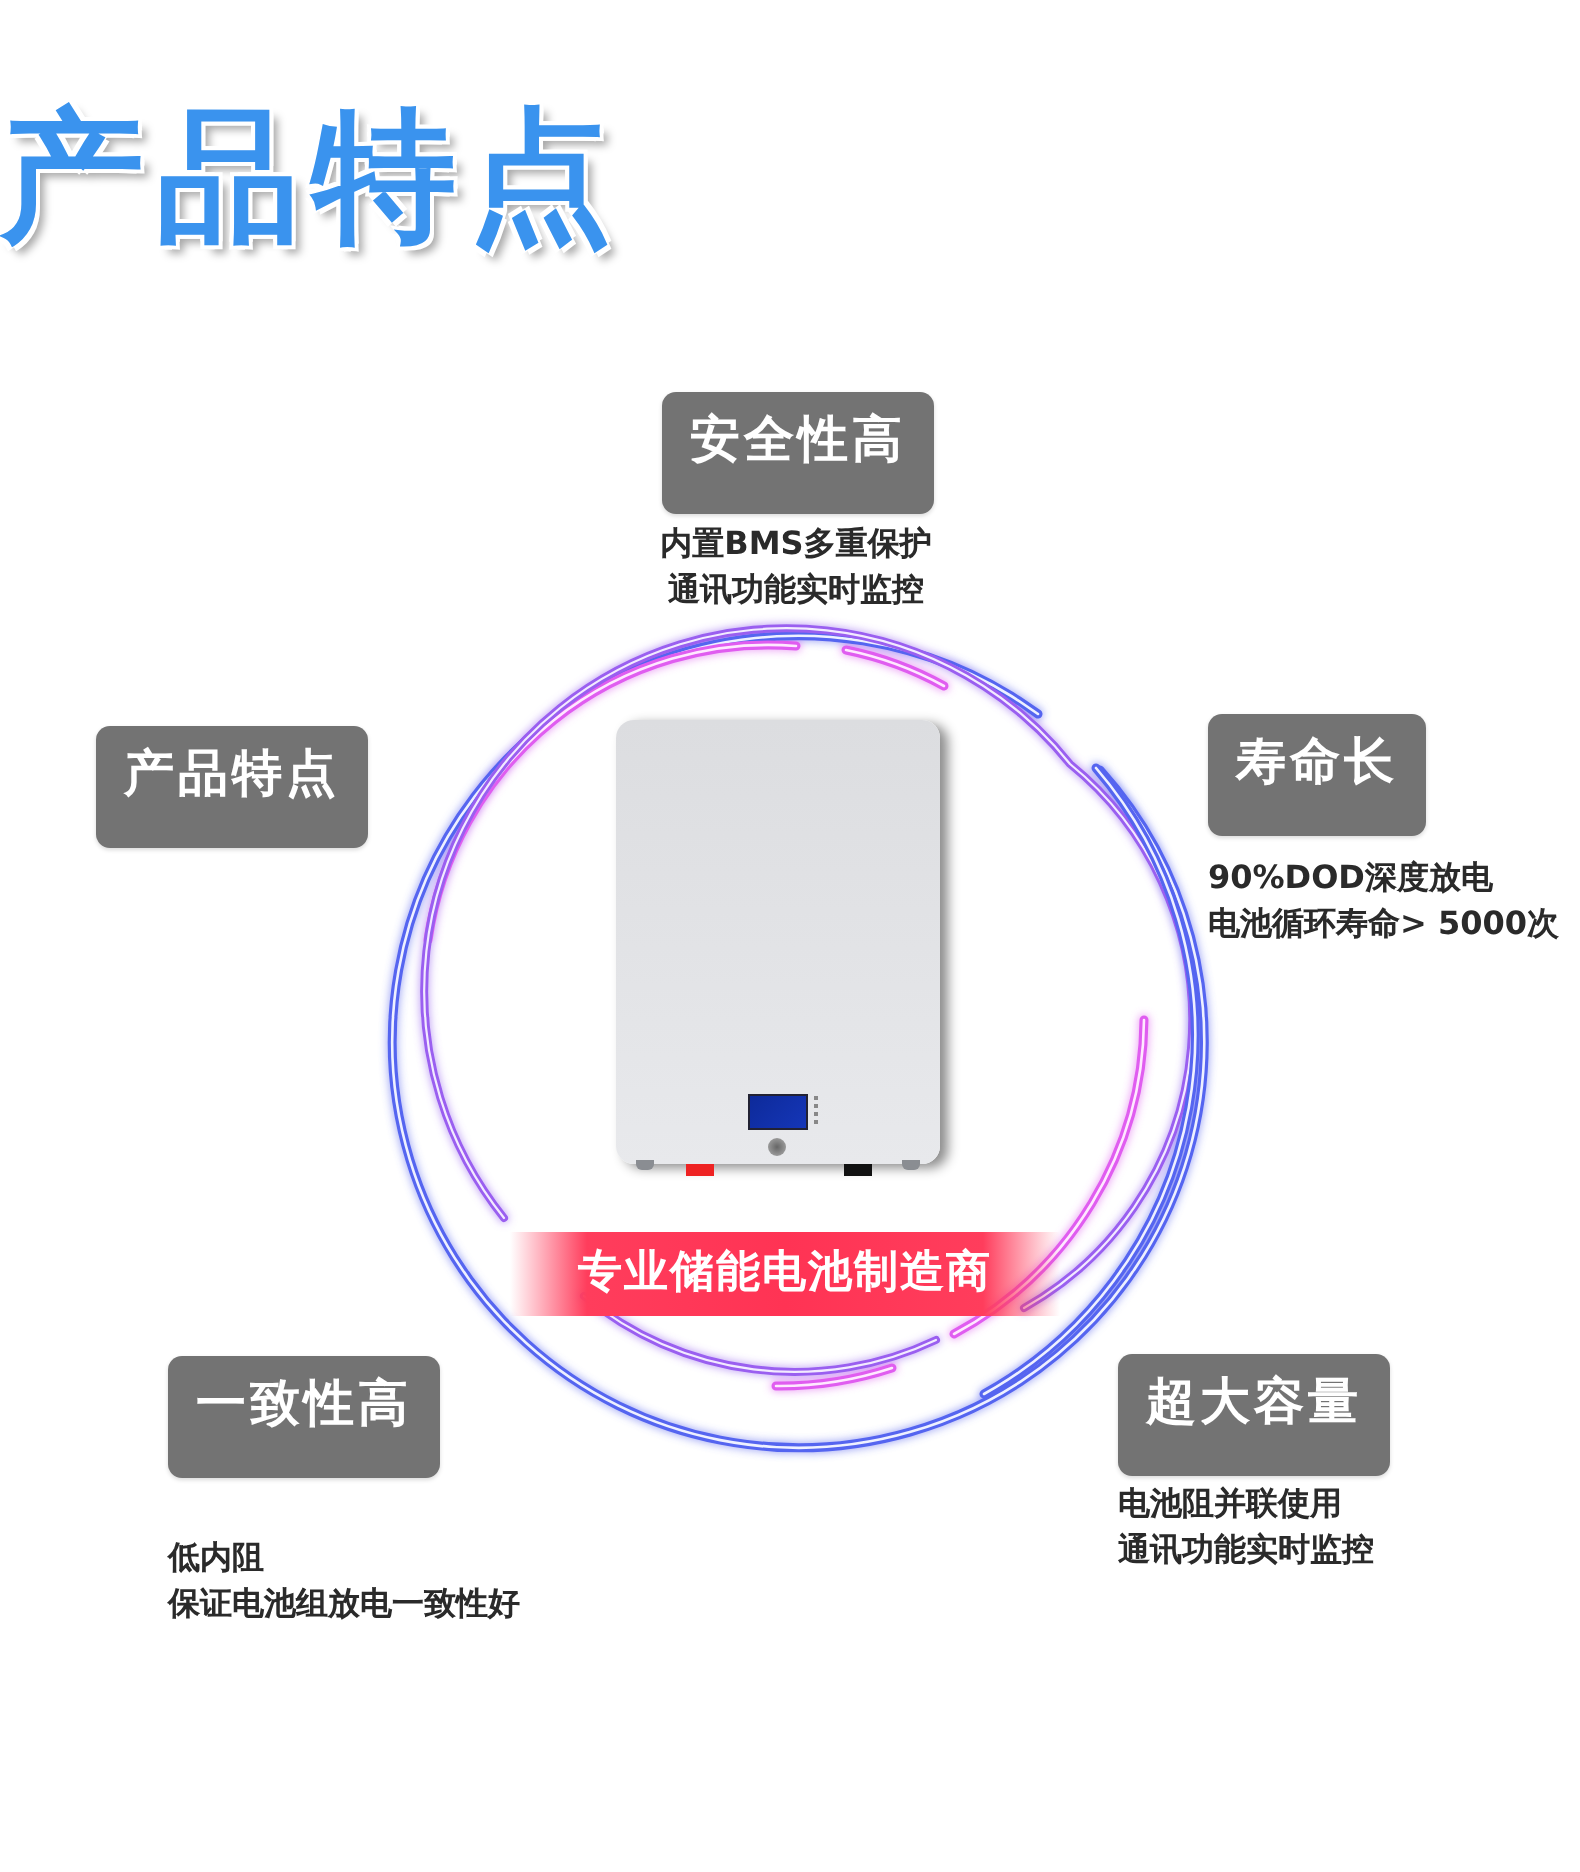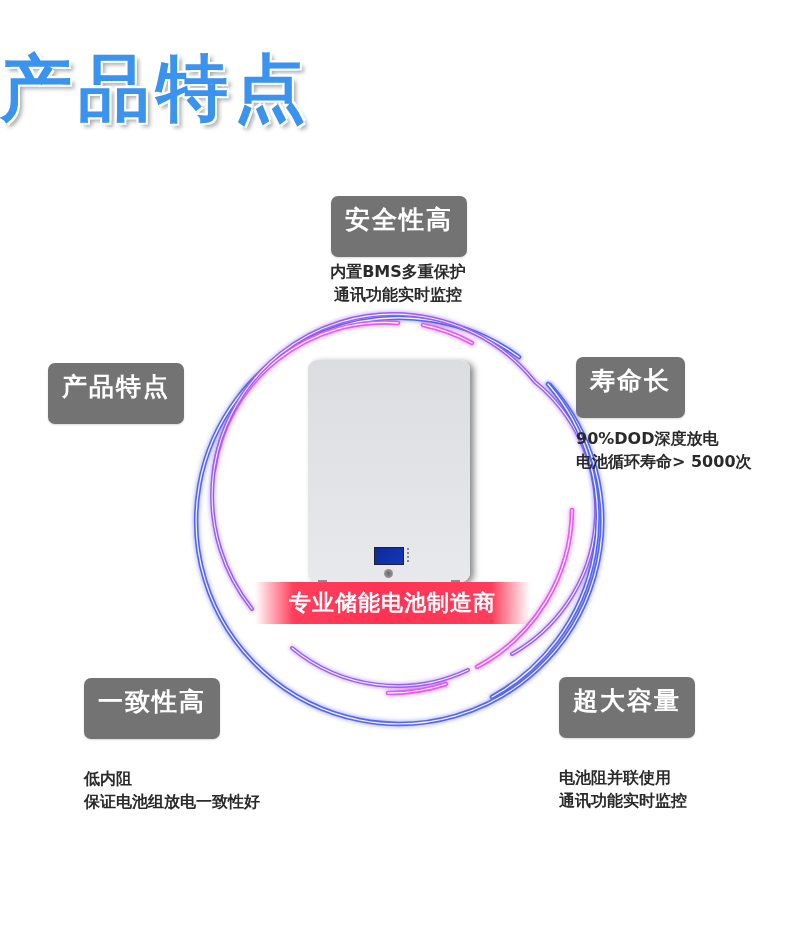--- a/index.html
+++ b/index.html
@@ -54,26 +54,26 @@
       margin-top: 9px;
       white-space: nowrap;
       font-weight: bold;
     }
     .desc div { font-weight: 600; }
 
     #f-safety { left: 331px; top: 196px; text-align: center; width: 133px; }
     #f-safety .desc { margin-left: -8px; width: 150px; margin-top: 3px; }
     #f-standard { left: 48px; top: 363px; }
     #f-standard .desc { margin-top: 12px; }
-    #f-life { left: 576px; top: 357px; }
+    #f-life { left: 604px; top: 357px; }
     #f-life .desc { }
     #f-consistency { left: 84px; top: 678px; }
     #f-consistency .desc { margin-top: 28px; }
     #f-capacity { left: 559px; top: 677px; }
-    #f-capacity .desc { margin-top: 28px; }
+    #f-capacity .desc { margin-top: 2px; }
 
     .rings {
       position: absolute;
       left: 0;
       top: 0;
       width: 790px;
       height: 936px;
       pointer-events: none;
     }
 
@@ -131,21 +131,21 @@
     }
     .terminal {
       position: absolute;
       top: 222px;
       width: 14px;
       height: 6px;
     }
     .banner {
       position: absolute;
       left: 255px;
-      top: 582px;
+      top: 616px;
       width: 275px;
       height: 42px;
       background: linear-gradient(90deg, rgba(255,60,90,0) 0%, #ff3d5c 14%, #ff3354 50%, #ff3d5c 86%, rgba(255,60,90,0) 100%);
       color: #ffffff;
       font-size: 22px;
       font-weight: bold;
       text-align: center;
       line-height: 42px;
       letter-spacing: 1px;
     }

